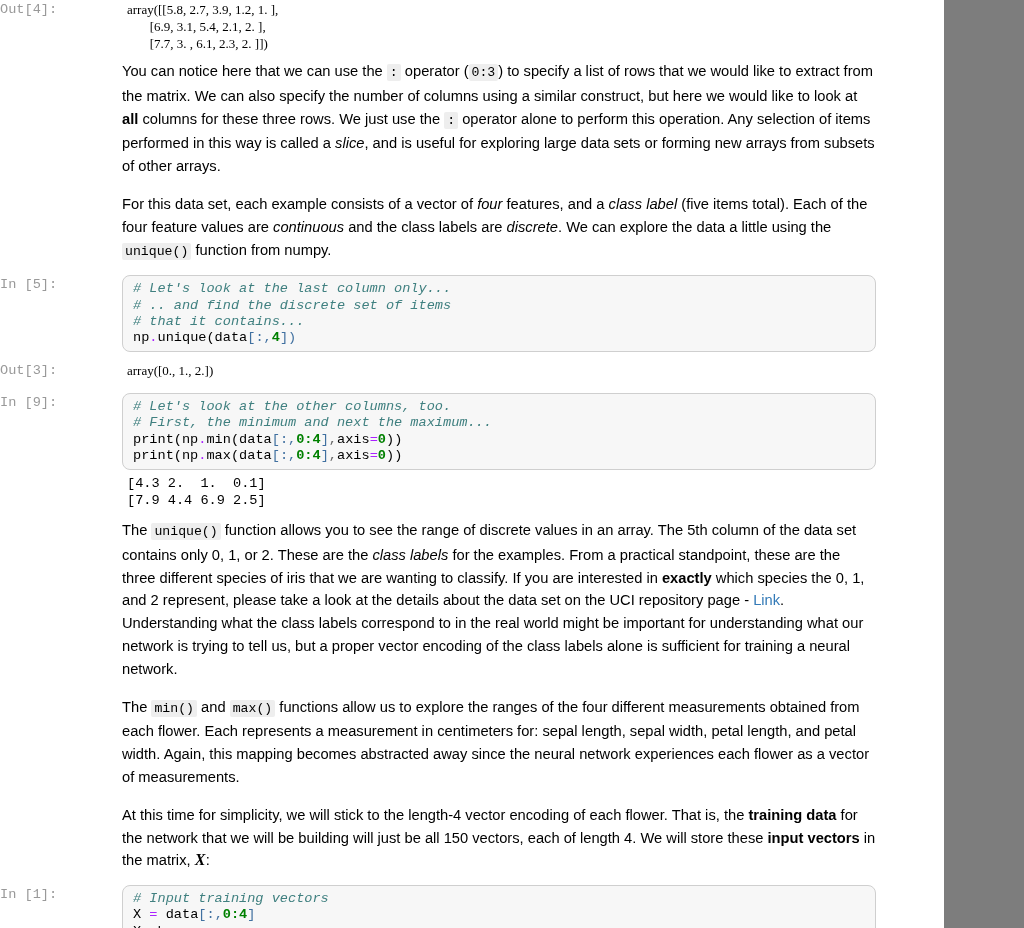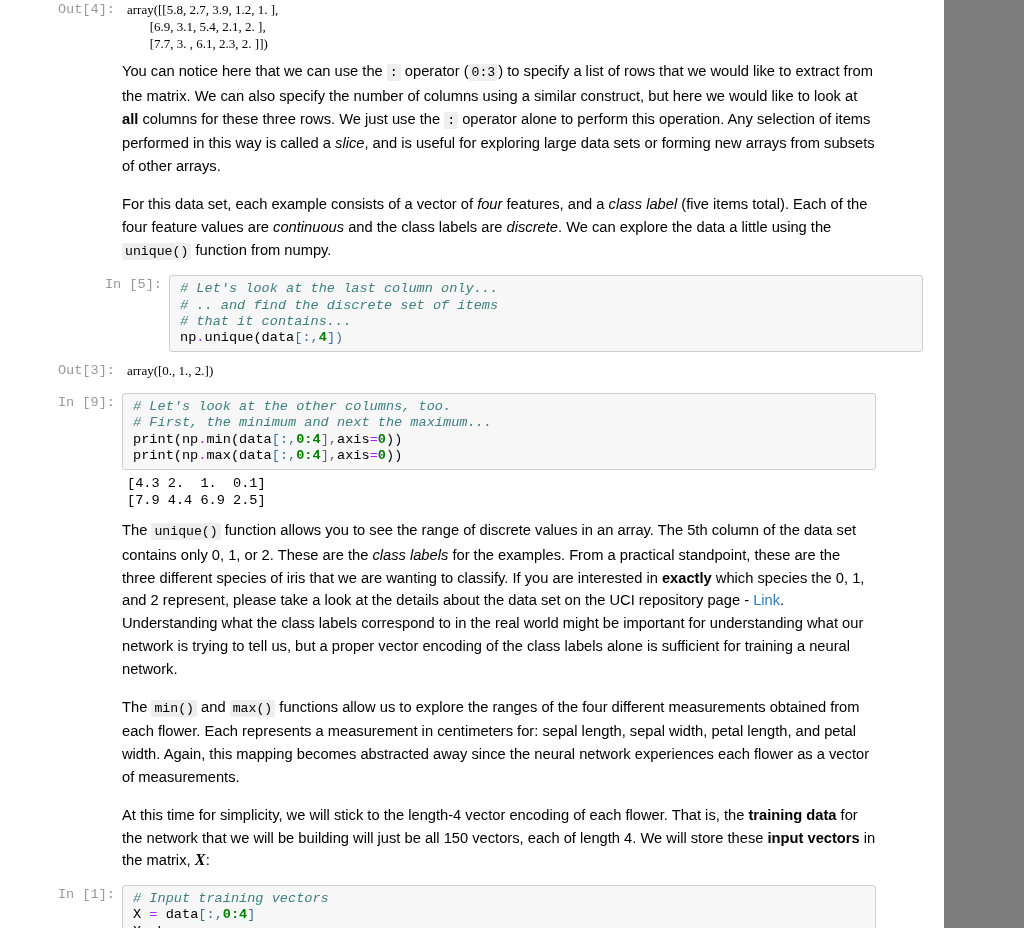--- a/index.html
+++ b/index.html
@@ -39,38 +39,38 @@
   
   .cell {
     display: flex;
     align-items: flex-start;
     width: 944px;
   }
   .prompt {
     width: 122px;
     min-width: 122px;
     flex: 0 0 122px;
-    text-align: right;
+    text-align: left;
     padding-right: 7px;
     color: #999999;
     font-family: "Liberation Mono", "DejaVu Sans Mono", monospace;
     font-size: 13.6px;
     line-height: 19px;
     white-space: pre;
     user-select: none;
   }
   .prompt.empty { color: transparent; }
   .cell-body { flex: 1 1 auto; min-width: 0; }
 
   
   .input-area {
     width: 754px;
     background: #f7f7f7;
     border: 1px solid #cfcfcf;
-    border-radius: 3px;
+    border-radius: 8px;
     padding: 5px 6px 5px 10px;
     font-family: "Liberation Mono", "DejaVu Sans Mono", monospace;
     font-size: 13.6px;
     line-height: 16.2px;
     white-space: pre;
     color: #000000;
   }
   .input-area .line { white-space: pre; }
 
   
@@ -131,21 +131,21 @@
     font-family: "Liberation Serif", "DejaVu Serif", serif;
     font-style: italic;
     font-weight: bold;
     font-size: 16px;
     letter-spacing: 0.3px;
   }
 
   
   .sp-out4     { padding-top: 0px; }
   .gap-md-1    { margin-top: 7px; }
-  .gap-in5     { margin-top: 12px; margin-left: 47px; }
+  .gap-in5     { margin-top: 12px; }
   .gap-out5    { margin-top: 9px; }
   .gap-in6     { margin-top: 13px; }
   .gap-stream6 { margin-top: 3px; }
   .gap-md-2    { margin-top: 8px; }
   .gap-in7     { margin-top: 13px; }
 </style>
 </head>
 <body>
 
 <div id="page">

